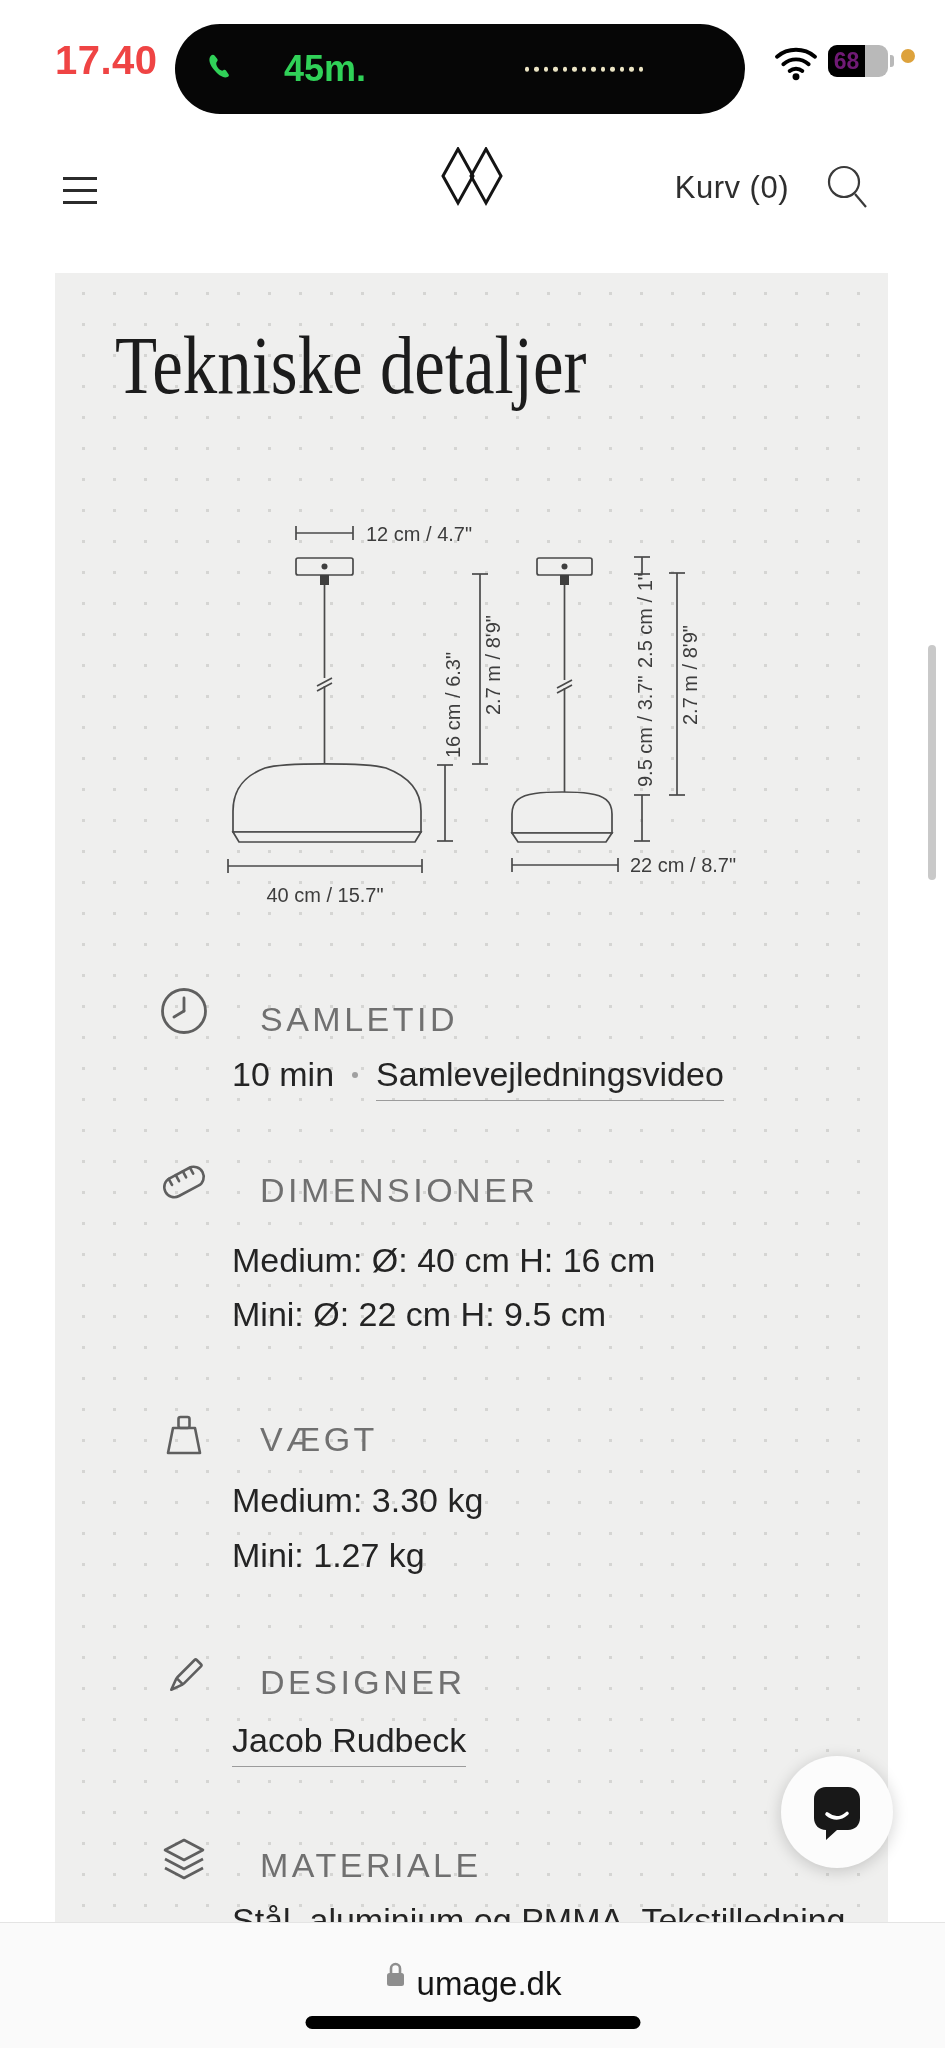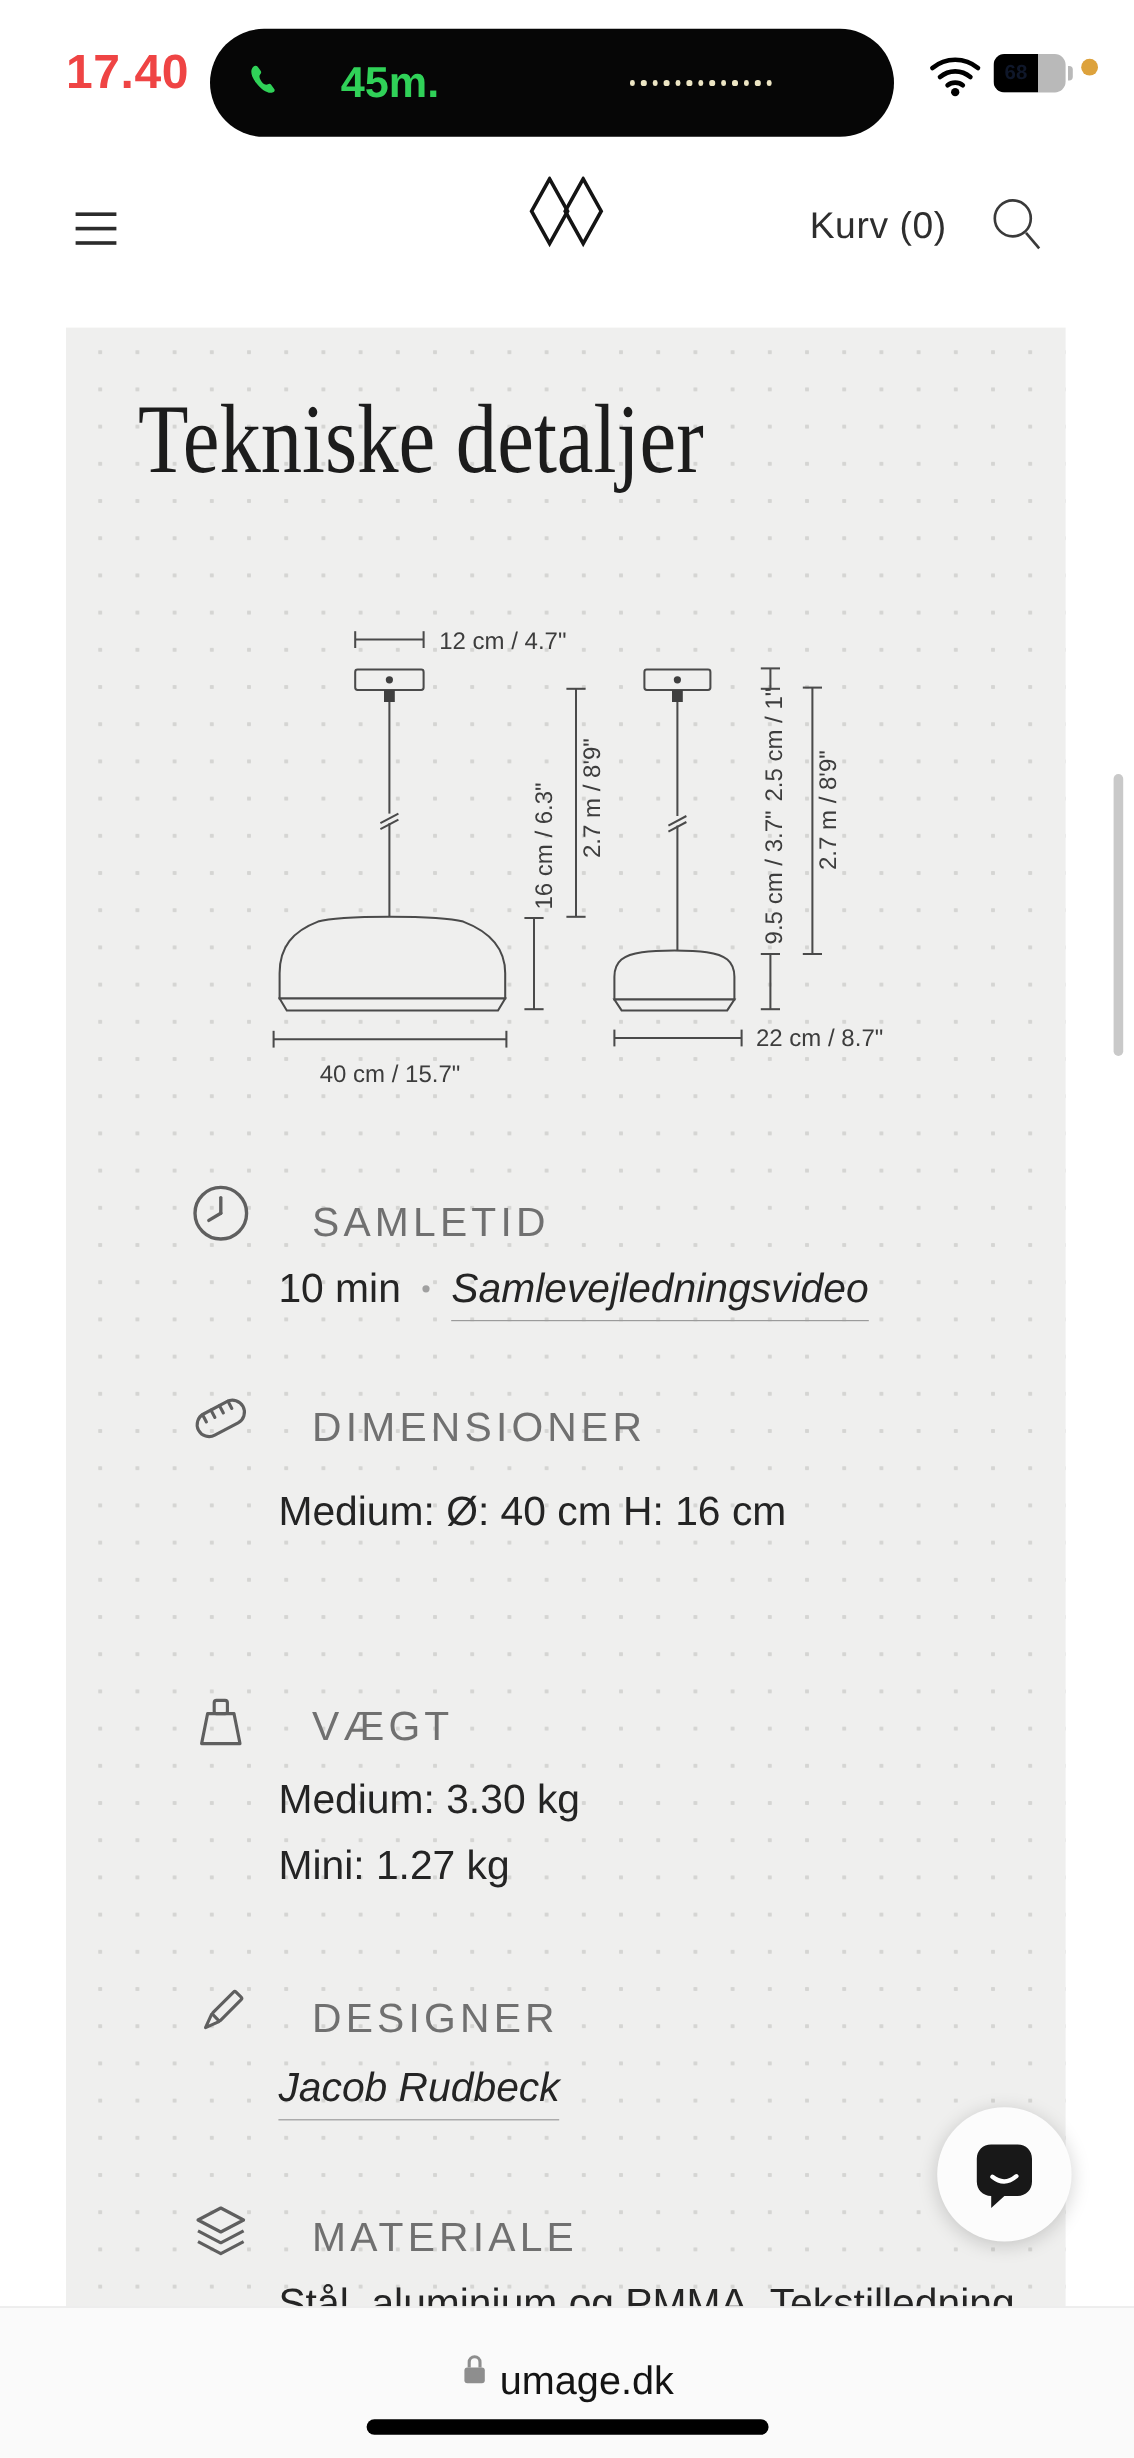--- a/index.html
+++ b/index.html
@@ -10,21 +10,21 @@
   
   .status-time { position:absolute; left:55px; top:38px; font-size:40px; font-weight:600; color:#ef4444; letter-spacing:0.5px; }
   .island { position:absolute; left:175px; top:24px; width:570px; height:90px; background:#060606; border-radius:45px; display:flex; align-items:center; padding-left:30px;gap:33px; }
   .island .phone { width:34px; height:34px; margin-right:12px; }
   .call-dur { color:#30d158; font-size:36px; font-weight:700; }
   .wave-dots { position:absolute; right:102px; top:50%; transform:translateY(-50%); display:flex; gap:5px; }
   .wave-dots i { width:4.5px; height:4.5px; border-radius:50%; background:#ece5c4; }
   .wifi { position:absolute; left:773px; top:44px; width:46px; height:38px; }
   .battery { position:absolute; left:828px; top:45px; width:60px; height:32px; border-radius:9px; background:#b9b9b9; overflow:hidden; }
   .battery .fill { position:absolute; left:0; top:0; bottom:0; width:62%; background:#000; }
-  .battery .pct { position:absolute; left:0; top:0; width:62%; height:100%; display:flex; align-items:center; justify-content:center; color:#0f172a; font-size:17px; font-weight:700; }
+  .battery .pct { position:absolute; left:0; top:0; width:62%; height:100%; display:flex; align-items:center; justify-content:center; color:#701a75; font-size:23px; font-weight:700; }
   .battery-tip { position:absolute; left:890px; top:55px; width:4px; height:12px; background:#b9b9b9; border-radius:0 3px 3px 0; }
   .mic-dot { position:absolute; left:901px; top:49px; width:14px; height:14px; border-radius:50%; background:#dda23c; }
 
   
   .hamburger { position:absolute; left:63px; top:177px; width:34px; height:30px; background:none; border:none; cursor:pointer; }
   .hamburger i { display:block; width:34px; height:3px; background:#2b2b2b; margin-bottom:9px; }
   .logo { position:absolute; left:440px; top:147px; width:64px; height:60px; }
   .cart-link { position:absolute; right:156px; top:170px; font-size:31px; color:#2e2e2e; text-decoration:none; letter-spacing:0.5px; }
   .search-btn { position:absolute; right:74px; top:163px; width:46px; height:48px; background:none; border:none; cursor:pointer; }
 
@@ -33,21 +33,21 @@
              background-color:#efefee;
              background-image:radial-gradient(circle, #d5d5d3 1.7px, transparent 1.9px);
              background-size:31px 31px; background-position:13px 5px;padding-left:41px; }
   .page-title { position:absolute; left:60px; top:46px; font-family:"Liberation Serif", serif; font-weight:400;
                 font-size:82px; color:#1c1c1c; letter-spacing:0px; transform:scaleX(0.84); transform-origin:left top; white-space:nowrap; }
   .drawing { position:absolute; left:115px; top:237px; }
 
   .sec-icon { position:absolute; left:103px; width:52px; height:52px; }
   .sec-head { position:absolute; left:177px; font-size:34px; letter-spacing:3.5px; color:#707070; font-weight:400;margin-left:28px; }
   .sec-row  { position:absolute; left:177px; font-size:34px; color:#242424; white-space:nowrap; }
-  .ulink { color:#242424; text-decoration:none; border-bottom:1.5px solid #9b9b9b; padding-bottom:7px; cursor:pointer;font-style:italic; }
+  .ulink { color:#242424; text-decoration:none; border-bottom:1.5px solid #9b9b9b; padding-bottom:7px; cursor:pointer; }
   .dot-sep { display:inline-block; width:6px; height:6px; border-radius:50%; background:#a0a0a0; margin:0 18px; vertical-align:8px; }
 
   
   .chat-btn { position:absolute; left:781px; top:1756px; width:112px; height:112px; border-radius:50%;
               background:#fcfcfc; border:none; box-shadow:0 3px 16px rgba(0,0,0,0.18); cursor:pointer;
               display:flex; align-items:center; justify-content:center; }
 
   .scroll-thumb { position:absolute; left:928px; top:645px; width:8px; height:235px; background:#c9c9c9; border-radius:4px; }
 
   
@@ -208,20 +208,21 @@
       <g transform="rotate(-28 26 26)" stroke="#5f5f5f" stroke-width="2.6" fill="none" stroke-linecap="round">
         <rect x="5" y="16" width="42" height="20" rx="10"></rect>
         <line x1="14" y1="16" x2="14" y2="23"></line>
           <line x1="22" y1="16" x2="22" y2="23"></line>
         <line x1="30" y1="16" x2="30" y2="23"></line>
           <line x1="38" y1="16" x2="38" y2="23"></line>
       </g>
     </svg>
     <div class="sec-head" style="top:898px">DIMENSIONER</div>
     <div class="sec-row" style="top:968px">Medium: Ø: 40 cm H: 16 cm</div>
+    <div class="sec-row" style="top:1022px">Mini: Ø: 22 cm H: 9.5 cm</div>
 
     <svg class="sec-icon" style="top:1136px" viewBox="0 0 52 52">
       <g stroke="#5f5f5f" stroke-width="2.6" fill="none" stroke-linejoin="round">
         <rect x="20.5" y="8" width="11" height="11" rx="2"></rect>
         <path d="M15,19 L37,19 L42,44 L10,44 Z"></path>
       </g>
     </svg>
     <div class="sec-head" style="top:1147px">VÆGT</div>
     <div class="sec-row" style="top:1208px">Medium: 3.30 kg</div>
     <div class="sec-row" style="top:1263px">Mini: 1.27 kg</div>

